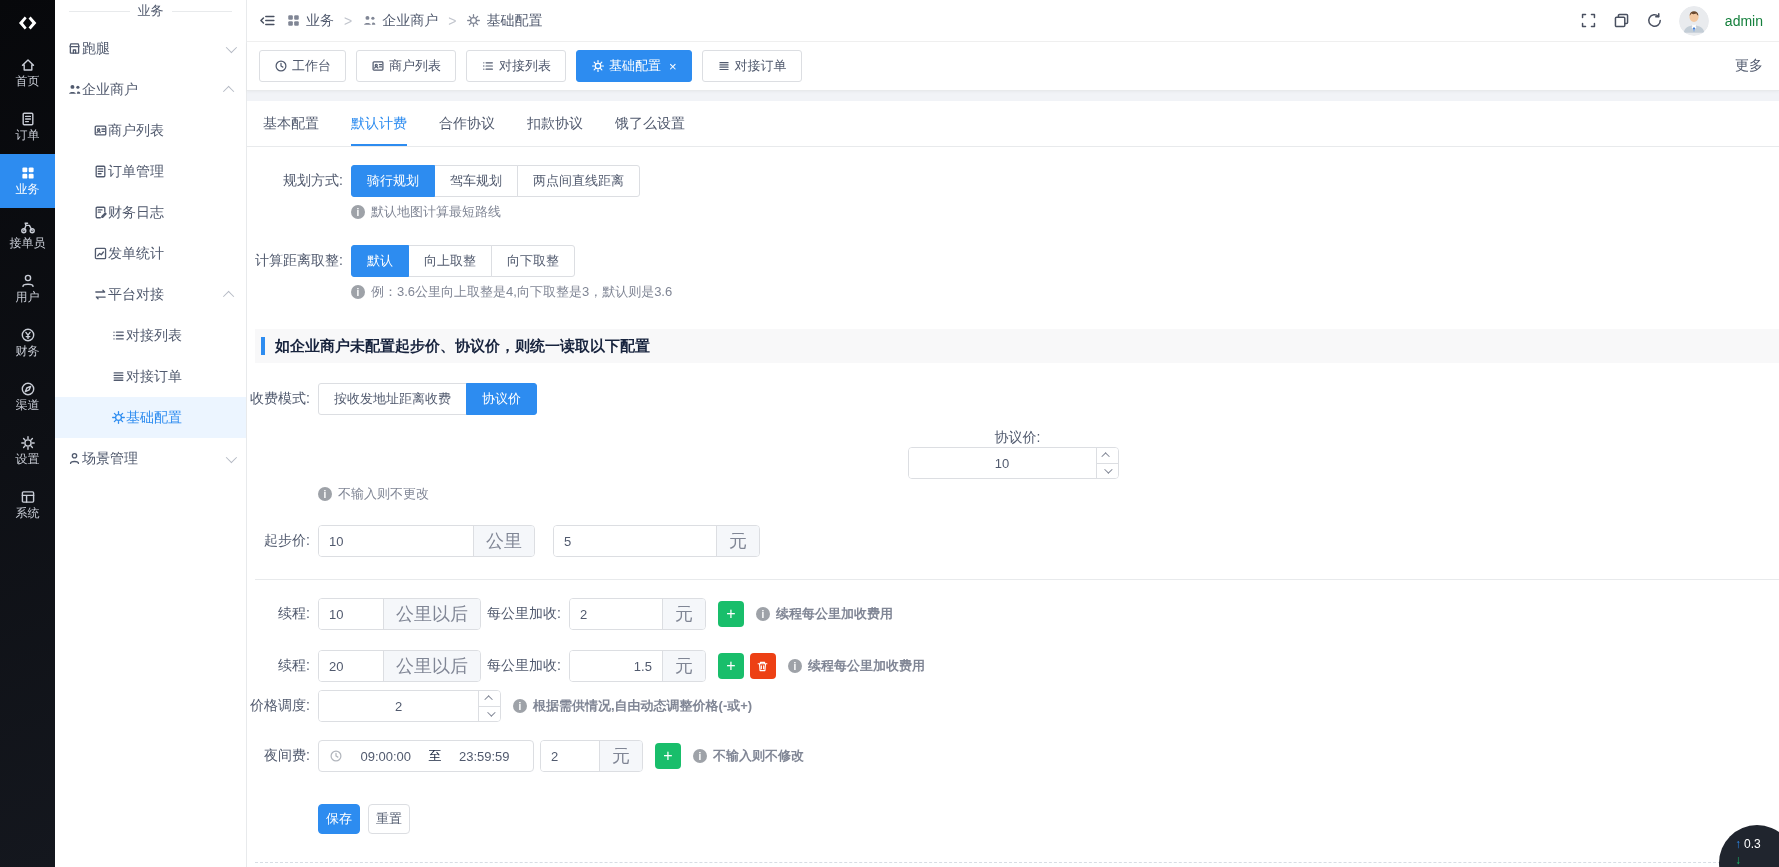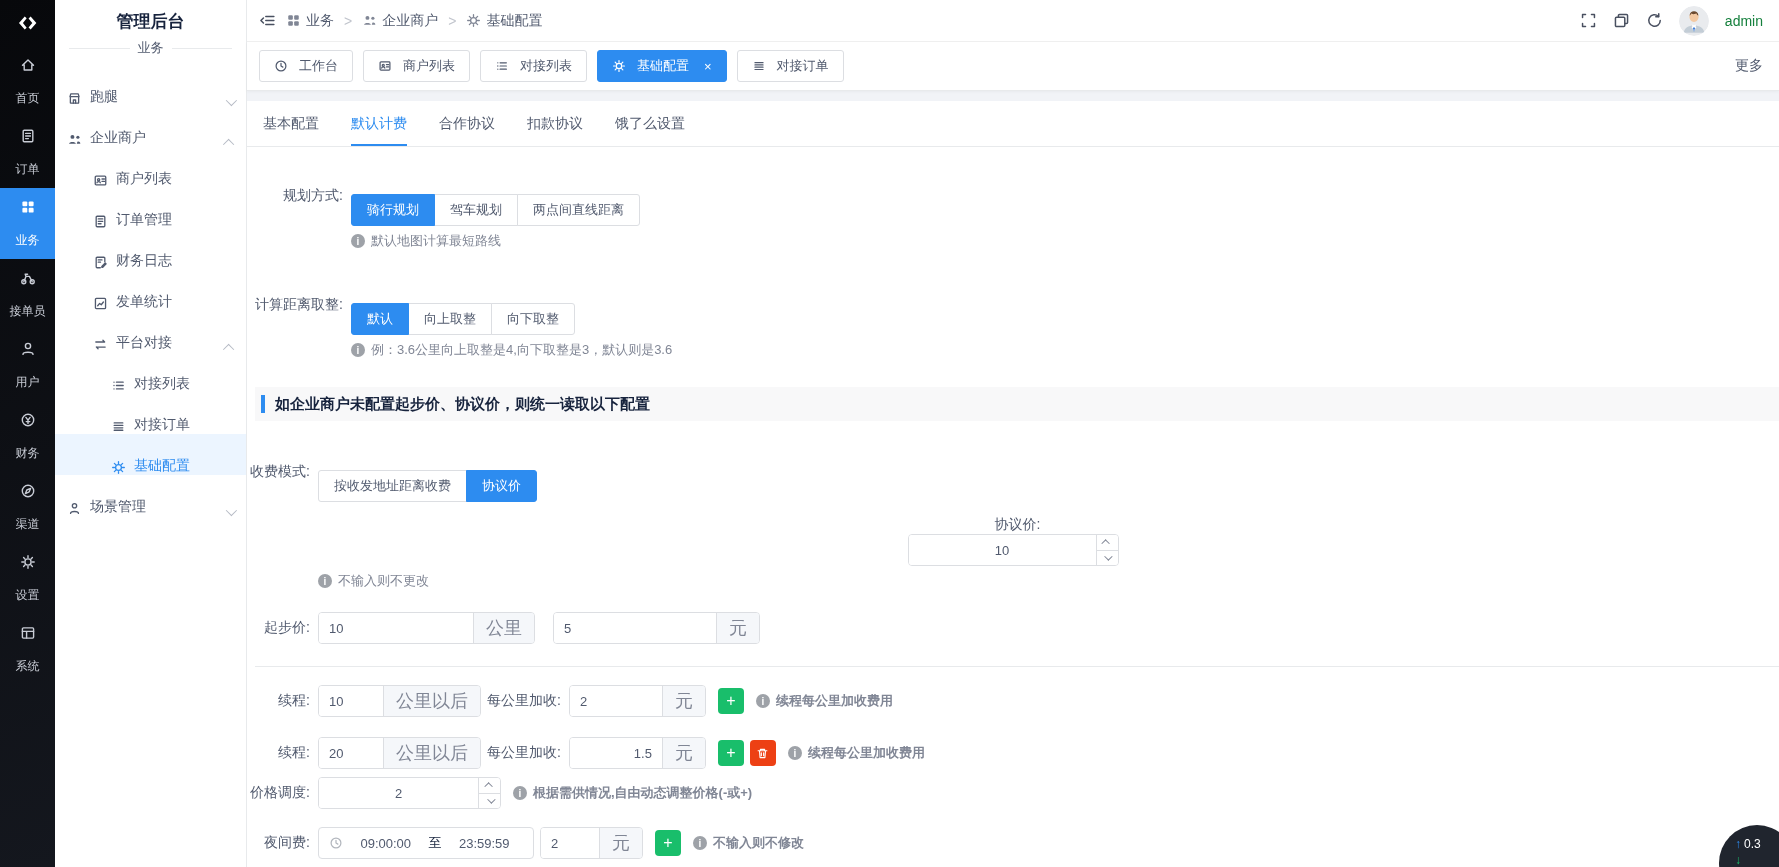--- a/index.html
+++ b/index.html
@@ -6,30 +6,30 @@
   html,body { width:1779px; height:867px; overflow:hidden; }
   body {
     font-family: "Liberation Sans", "DejaVu Sans", sans-serif;
     font-size: 14px; color:#515a6e; background:#f1f3f7; position:relative;
   }
   .app { display:flex; height:100%; }
 
   
   .rail { width:55px; background:linear-gradient(160deg,#07080b 0%,#14171e 100%); display:flex; flex-direction:column; flex-shrink:0; }
   .rlogo { height:46px; display:flex; align-items:center; justify-content:center; color:#fff; cursor:pointer; }
-  .ritem { display:flex; flex-direction:column; align-items:center; gap:17px; padding:11px 0 10px; font-size:12px; color:#c9cdd6; cursor:pointer; }
+  .ritem { display:flex; flex-direction:column; align-items:center; gap:0; padding:11px 0 10px; font-size:12px; color:#c9cdd6; cursor:pointer; }
   .ritem .ic { width:16px; height:16px; display:block; }
   .ritem.active { background:#2d8cf0; color:#fff; }
 
   
   .sidebar { width:192px; background:#fff; border-right:1px solid #e8eaec; flex-shrink:0; display:flex; flex-direction:column; }
   .sb-title { text-align:center; font-size:17px; font-weight:bold; color:#17233d; padding:10px 0 4px; }
   .sb-section { display:flex; align-items:center; gap:8px; color:#515a6e; font-size:13px; margin:2px 14px 8px; }
   .sb-section::before, .sb-section::after { content:""; flex:1; height:1px; background:#e8eaec; }
-  .mitem { position:relative; height:41px; display:flex; align-items:flex-end; gap:8px; font-size:14px; color:#515a6e; cursor:pointer; }
+  .mitem { position:relative; height:41px; display:flex; align-items:center; gap:0; font-size:14px; color:#515a6e; cursor:pointer; }
   .mitem .ic { width:15px; height:15px; color:#515a6e; flex-shrink:0; }
   .mitem.d0 { padding-left:12px; }
   .mitem.d1 { padding-left:38px; }
   .mitem.d2 { padding-left:56px; }
   .mitem.active { background:#ecf5ff; color:#2d8cf0; }
   .mitem.active .ic { color:#2d8cf0; }
   .chev { position:absolute; right:12px; width:8px; height:8px; border-right:1.4px solid #b5bac4; border-bottom:1.4px solid #b5bac4; }
   .chev.down { transform:rotate(45deg) translateY(-2px); }
   .chev.up { transform:rotate(-135deg) translateY(-2px); }
 
@@ -39,41 +39,41 @@
   .crumb { display:flex; align-items:center; gap:8px; color:#515a6e; }
   .crumb .ic { width:15px; height:15px; color:#808695; }
   .crumb-item { display:flex; align-items:center; gap:5px; cursor:pointer; }
   .crumb-sep { color:#c0c4cc; margin:0 2px; }
   .top-right { margin-left:auto; display:flex; align-items:center; gap:16px; color:#495060; }
   .top-ic { width:17px; height:17px; cursor:pointer; color:#495060; }
   .avatar { width:30px; height:30px; border-radius:50%; overflow:hidden; cursor:pointer; flex-shrink:0; }
   .uname { font-size:14px; color:#15803d; cursor:pointer; }
 
   .tabsbar { height:49px; background:#fff; border-bottom:1px solid #e8eaec; box-shadow:0 1px 3px rgba(0,0,0,.04); display:flex; align-items:center; gap:10px; padding:0 16px 0 12px; }
-  .chip { display:flex; align-items:center; gap:11px; height:32px; padding:0 14px; border:1px solid #dcdee2; border-radius:3px; background:#fff; font-size:13px; color:#515a6e; cursor:pointer; white-space:nowrap; }
+  .chip { display:flex; align-items:center; gap:4px; height:32px; padding:0 14px; border:1px solid #dcdee2; border-radius:3px; background:#fff; font-size:13px; color:#515a6e; cursor:pointer; white-space:nowrap; }
   .chip .ic { width:14px; height:14px; }
   .chip.active { background:#2d8cf0; border-color:#2d8cf0; color:#fff; }
   .chip .close { font-size:13px; margin-left:4px; cursor:pointer; }
   .more { margin-left:auto; color:#515a6e; cursor:pointer; font-size:14px; }
 
   .card { flex:1; background:#fff; margin-top:10px; position:relative; overflow:hidden; }
   .ctabs { display:flex; gap:32px; padding:14px 16px 0; border-bottom:1px solid #e8eaec; }
   .ctab { padding-bottom:11px; font-size:14px; color:#515a6e; cursor:pointer; border-bottom:2px solid transparent; }
   .ctab.active { color:#2d8cf0; border-bottom-color:#2d8cf0; }
 
   
   .form { padding-top:18px; }
   .frow { display:flex; align-items:center; }
   .flabel { text-align:right; margin-right:8px; color:#515a6e; flex-shrink:0; font-size:14px; }
   .lab1 { width:96px; }
   .lab2 { width:63px; }
   .inline-lab { margin:0 8px 0 6px; color:#515a6e; font-size:14px; white-space:nowrap; }
 
   .btn-group { display:inline-flex; }
-  .bg-btn { height:32px; display:flex; align-items:center; padding:0 15px; border:1px solid #dcdee2; background:#fff; color:#515a6e; font-size:13px; margin-left:-1px; cursor:pointer; white-space:nowrap;margin-top:29px; }
+  .bg-btn { height:32px; display:flex; align-items:center; padding:0 15px; border:1px solid #dcdee2; background:#fff; color:#515a6e; font-size:13px; margin-left:-1px; cursor:pointer; white-space:nowrap; }
   .bg-btn:first-child { border-radius:3px 0 0 3px; margin-left:0; }
   .bg-btn:last-child { border-radius:0 3px 3px 0; }
   .bg-btn.active { background:#2d8cf0; border-color:#2d8cf0; color:#fff; position:relative; z-index:1; }
 
   .hint { display:flex; align-items:center; gap:6px; color:#808695; font-size:13px; }
   .hint-row1 { margin:6px 0 0 104px; }
   .hint-row2 { margin:6px 0 0 71px; }
   .hint.inline { margin-left:12px;font-weight:bold; }
   .info { width:14px; height:14px; border-radius:50%; background:#9ea2a8; color:#fff; font-size:10px; font-weight:bold; display:inline-flex; align-items:center; justify-content:center; flex-shrink:0; }
   .info::before { content:"i"; }
@@ -203,21 +203,20 @@
     <div class="ritem">
         <span class="ic"><svg viewBox="0 0 16 16" width="100%" height="100%" fill="none" stroke="currentColor" stroke-width="1.4" stroke-linecap="round" stroke-linejoin="round">
             <rect x="2.4" y="2.9" width="11.2" height="10.2" rx="1"></rect>
             <path d="M2.4 6.4h11.2M6.6 6.4V13"></path>
           </svg></span>
         <span>系统</span>
       </div>
   </aside>
 
   <aside class="sidebar">
-    <div class="sb-title">管理后台</div>
     <div class="sb-section">
         <span>业务</span>
       </div>
     <div class="mitem d0">
         <span class="ic"><svg viewBox="0 0 16 16" width="100%" height="100%" fill="none" stroke="currentColor" stroke-width="1.4" stroke-linecap="round" stroke-linejoin="round">
             <path d="M3.2 6 4 3h8l.8 3"></path>
             <rect x="3.6" y="6" width="8.8" height="7" rx=".6"></rect>
             <path d="M6.8 13V9.6h2.4V13"></path>
           </svg></span>
         <span>跑腿</span>

